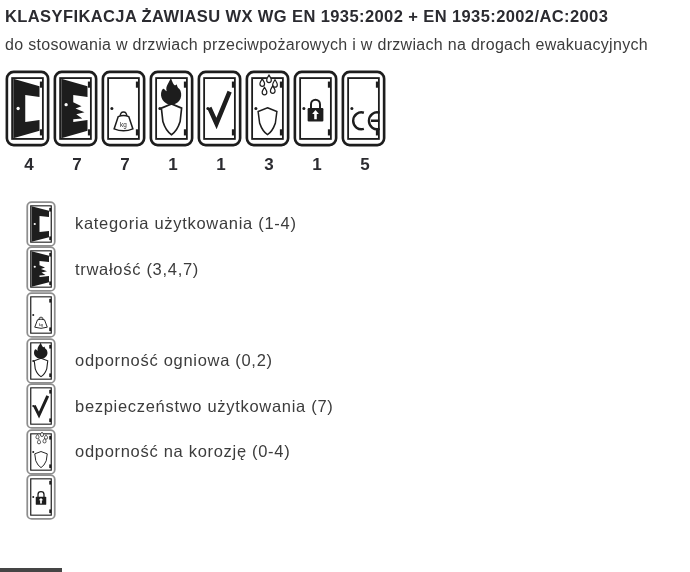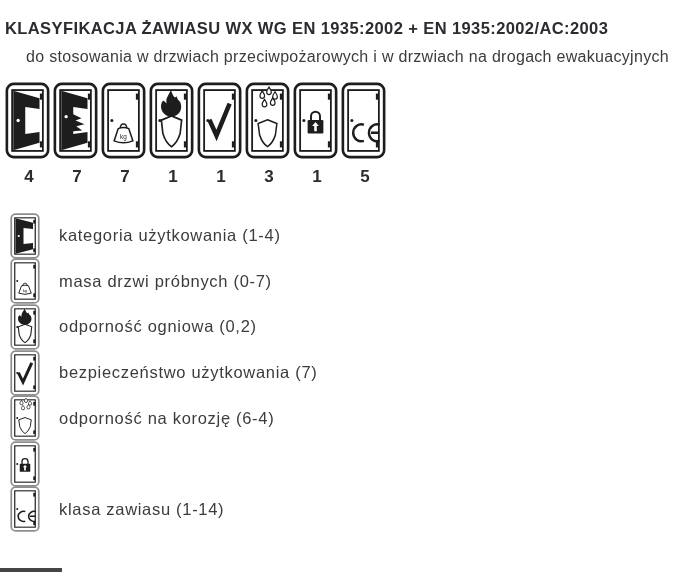--- a/index.html
+++ b/index.html
@@ -1,28 +1,28 @@
 <!DOCTYPE html>
 <html><head>
 <meta charset="utf-8">
 <style>
   html,body { margin:0; padding:0; background:#fff; }
   body { width:690px; height:572px; font-family:"Liberation Sans", sans-serif; position:relative; overflow:hidden; }
-  .page { position:relative; width:690px; height:572px; box-sizing:border-box; padding:19px 0 0 5px; }
+  .page { position:relative; width:690px; height:572px; box-sizing:border-box; padding:7px 0 0 5px; }
   .title { margin:0; font-size:16.5px; font-weight:bold; color:#2b2b30; letter-spacing:0.4px; white-space:nowrap; }
-  .subtitle { margin:10px 0 0 0; font-size:16px; color:#3c3c3c; letter-spacing:0.3px; white-space:nowrap;text-align:center; }
+  .subtitle { margin:10px 0 0 0; font-size:16px; color:#3c3c3c; letter-spacing:0.3px; white-space:nowrap; }
 
   .tiles-row { display:flex; gap:3px; margin-top:16px; }
   .tile { width:45px; flex:none; }
   .tile-svg { display:block; width:45px; height:77px; color:#1d1d1d; }
 
   .values-row { display:flex; margin-top:8px; }
   .tile-value { width:48px; flex:none; text-align:center; font-size:17px; font-weight:bold; color:#2b2b30; }
 
-  .legend { margin-top:26px; margin-left:5px; }
+  .legend { margin-top:26px; margin-left:21px; }
   .legend-row { display:flex; align-items:center; height:45.6px; }
   .legend-svg { display:block; width:30px; height:46px; flex:none; color:#8e8e8e; }
   .legend-label { margin-left:19px; font-size:16.5px; color:#3c3c3c; letter-spacing:0.7px; white-space:nowrap; }
 
   .cutoff-bar { position:absolute; left:0; bottom:0; width:62px; height:4px; background:#454545; }
   .defs-svg { position:absolute; width:0; height:0; overflow:hidden; }
 </style>
 </head>
 <body>
 
@@ -171,57 +171,56 @@
   <div class="tile-value">5</div>
 </div>
   <div class="legend" id="legend">
   <div class="legend-row">
     <svg class="legend-svg" viewBox="0 0 60 100" preserveAspectRatio="none">
           <use href="#sym-door-open-icon"></use>
         </svg>
     <span class="legend-label">kategoria użytkowania (1-4)</span>
   </div>
 
+  <div class="legend-row">
+    <svg class="legend-svg" viewBox="0 0 60 100" preserveAspectRatio="none">
+          <use href="#sym-door-broken-icon"></use>
+        </svg>
+    <span class="legend-label">trwałość (3,4,7)</span>
+  </div>
 
   <div class="legend-row">
     <svg class="legend-svg" viewBox="0 0 60 100" preserveAspectRatio="none">
           <use href="#sym-weight-kg-icon"></use>
         </svg>
-    <span class="legend-label">masa drzwi próbnych (0-7)</span>
   </div>
 
   <div class="legend-row">
     <svg class="legend-svg" viewBox="0 0 60 100" preserveAspectRatio="none">
           <use href="#sym-fire-shield-icon"></use>
         </svg>
     <span class="legend-label">odporność ogniowa (0,2)</span>
   </div>
 
   <div class="legend-row">
     <svg class="legend-svg" viewBox="0 0 60 100" preserveAspectRatio="none">
           <use href="#sym-checkmark-icon"></use>
         </svg>
     <span class="legend-label">bezpieczeństwo użytkowania (7)</span>
   </div>
 
   <div class="legend-row">
     <svg class="legend-svg" viewBox="0 0 60 100" preserveAspectRatio="none">
           <use href="#sym-rain-shield-icon"></use>
         </svg>
-    <span class="legend-label">odporność na korozję (6-4)</span>
+    <span class="legend-label">odporność na korozję (0-4)</span>
   </div>
 
   <div class="legend-row">
     <svg class="legend-svg" viewBox="0 0 60 100" preserveAspectRatio="none">
           <use href="#sym-padlock-icon"></use>
         </svg>
   </div>
 
-  <div class="legend-row">
-    <svg class="legend-svg" viewBox="0 0 60 100" preserveAspectRatio="none">
-          <use href="#sym-ce-mark-icon"></use>
-        </svg>
-    <span class="legend-label">klasa zawiasu (1-14)</span>
-  </div>
 </div>
 
   <div class="cutoff-bar"></div>
 </div>
 
 </body></html>

